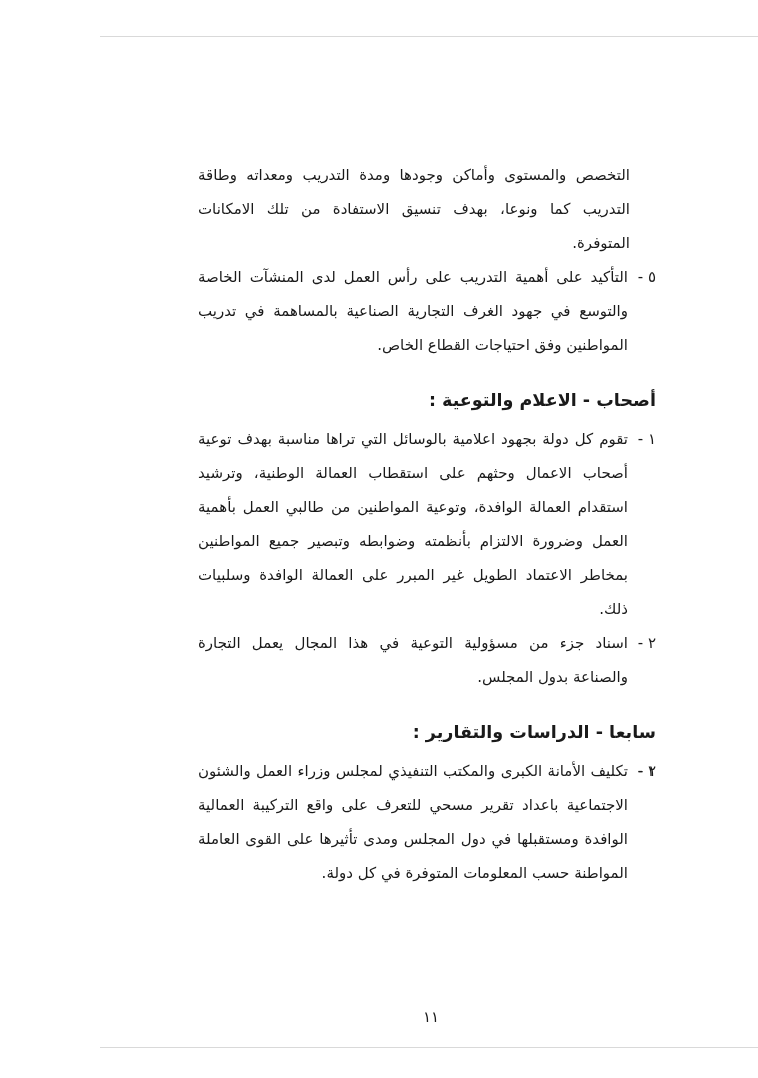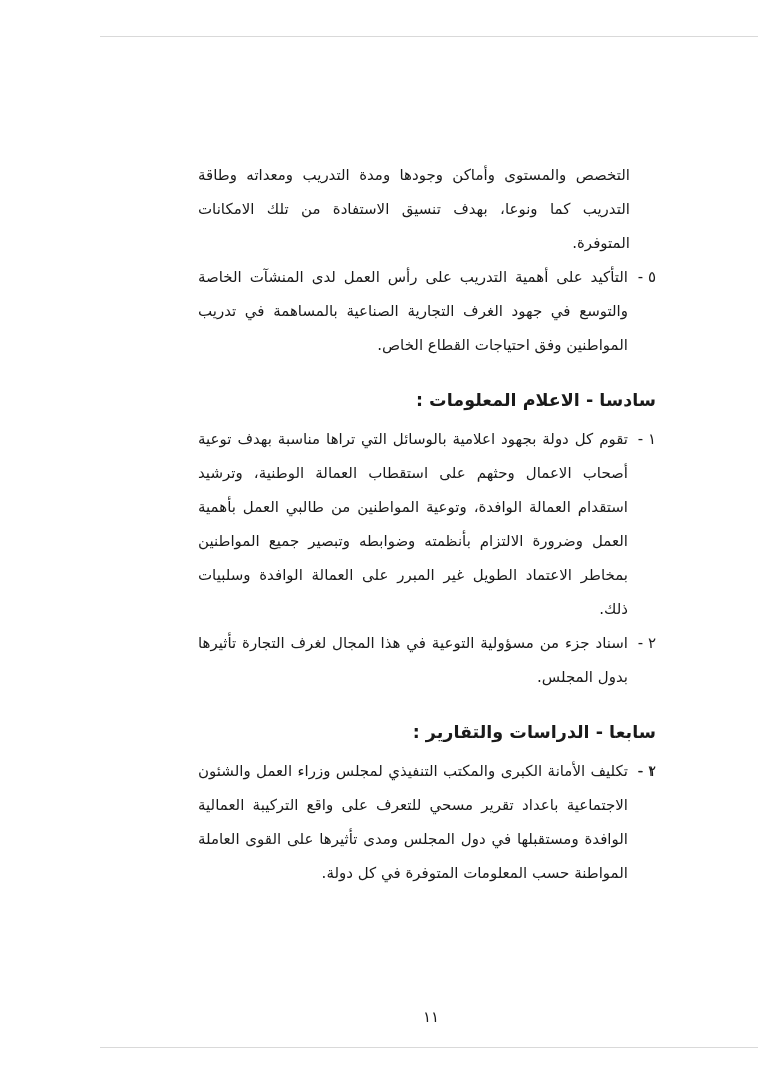--- a/index.html
+++ b/index.html
@@ -81,30 +81,30 @@
 
   <div class="content" lang="ar" dir="rtl">
 
     <p class="para">التخصص والمستوى وأماكن وجودها ومدة التدريب ومعداته وطاقة التدريب كما ونوعا، بهدف تنسيق الاستفادة من تلك الامكانات المتوفرة.</p>
 
     <div class="list-item">
       <span class="marker">٥ -</span>
       <span class="item-text">التأكيد على أهمية التدريب على رأس العمل لدى المنشآت الخاصة والتوسع في جهود الغرف التجارية الصناعية بالمساهمة في تدريب المواطنين وفق احتياجات القطاع الخاص.</span>
     </div>
 
-    <h3 class="heading">سادسا - الاعلام المعلومات :</h3>
+    <h3 class="heading">أصحاب - الاعلام والتوعية :</h3>
 
     <div class="list-item">
       <span class="marker">١ -</span>
       <span class="item-text">تقوم كل دولة بجهود اعلامية بالوسائل التي تراها مناسبة بهدف توعية أصحاب الاعمال وحثهم على استقطاب العمالة الوطنية، وترشيد استقدام العمالة الوافدة، وتوعية المواطنين من طالبي العمل بأهمية العمل وضرورة الالتزام بأنظمته وضوابطه وتبصير جميع المواطنين بمخاطر الاعتماد الطويل غير المبرر على العمالة الوافدة وسلبيات ذلك.</span>
     </div>
 
     <div class="list-item">
       <span class="marker">٢ -</span>
-      <span class="item-text">اسناد جزء من مسؤولية التوعية في هذا المجال لغرف التجارة تأثيرها بدول المجلس.</span>
+      <span class="item-text">اسناد جزء من مسؤولية التوعية في هذا المجال يعمل التجارة والصناعة بدول المجلس.</span>
     </div>
 
     <h3 class="heading">سابعا - الدراسات والتقارير :</h3>
 
     <div class="list-item">
       <span class="marker">١ -</span>
     </div>
 
     <div class="list-item">
       <span class="marker">٢ -</span>

